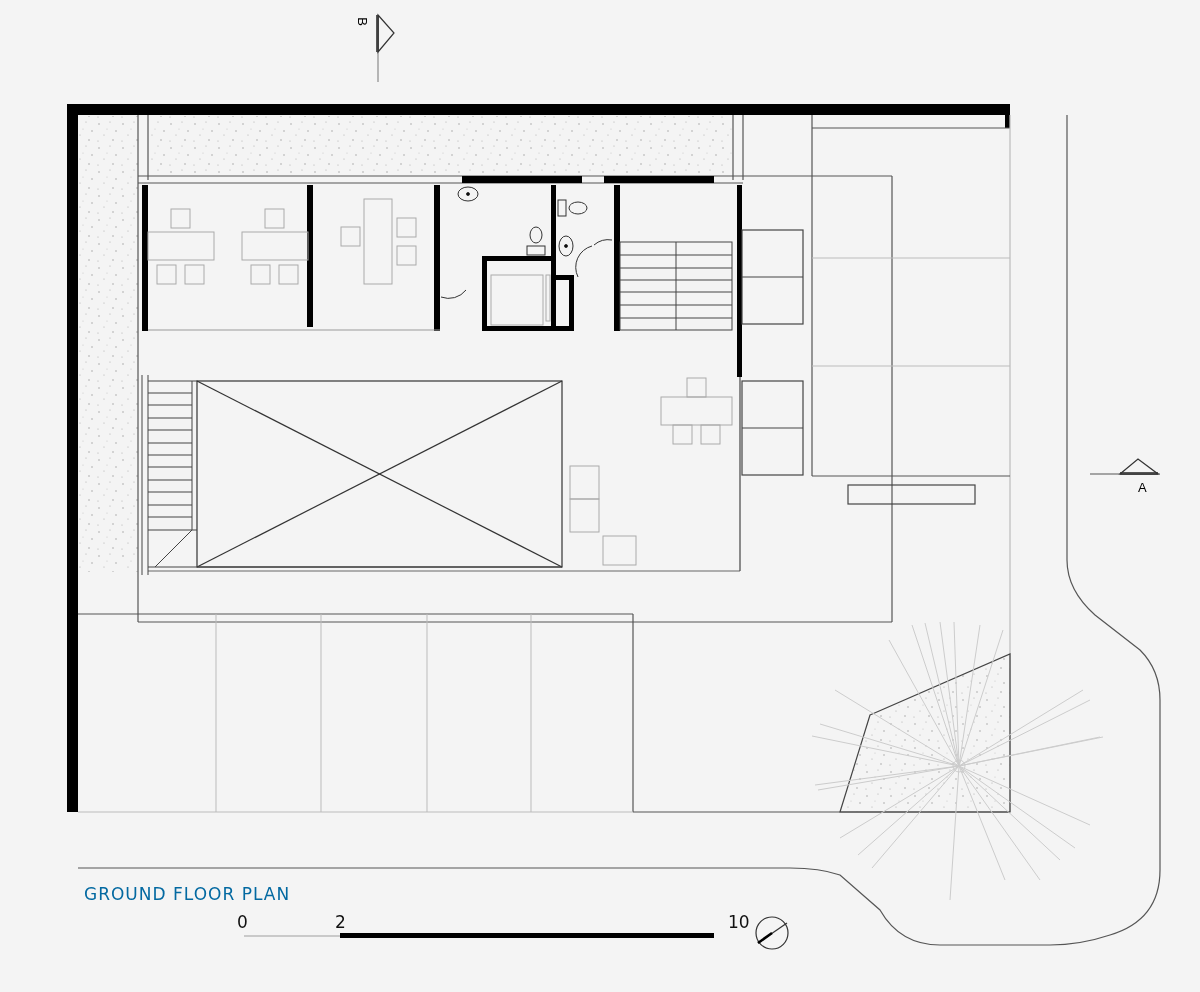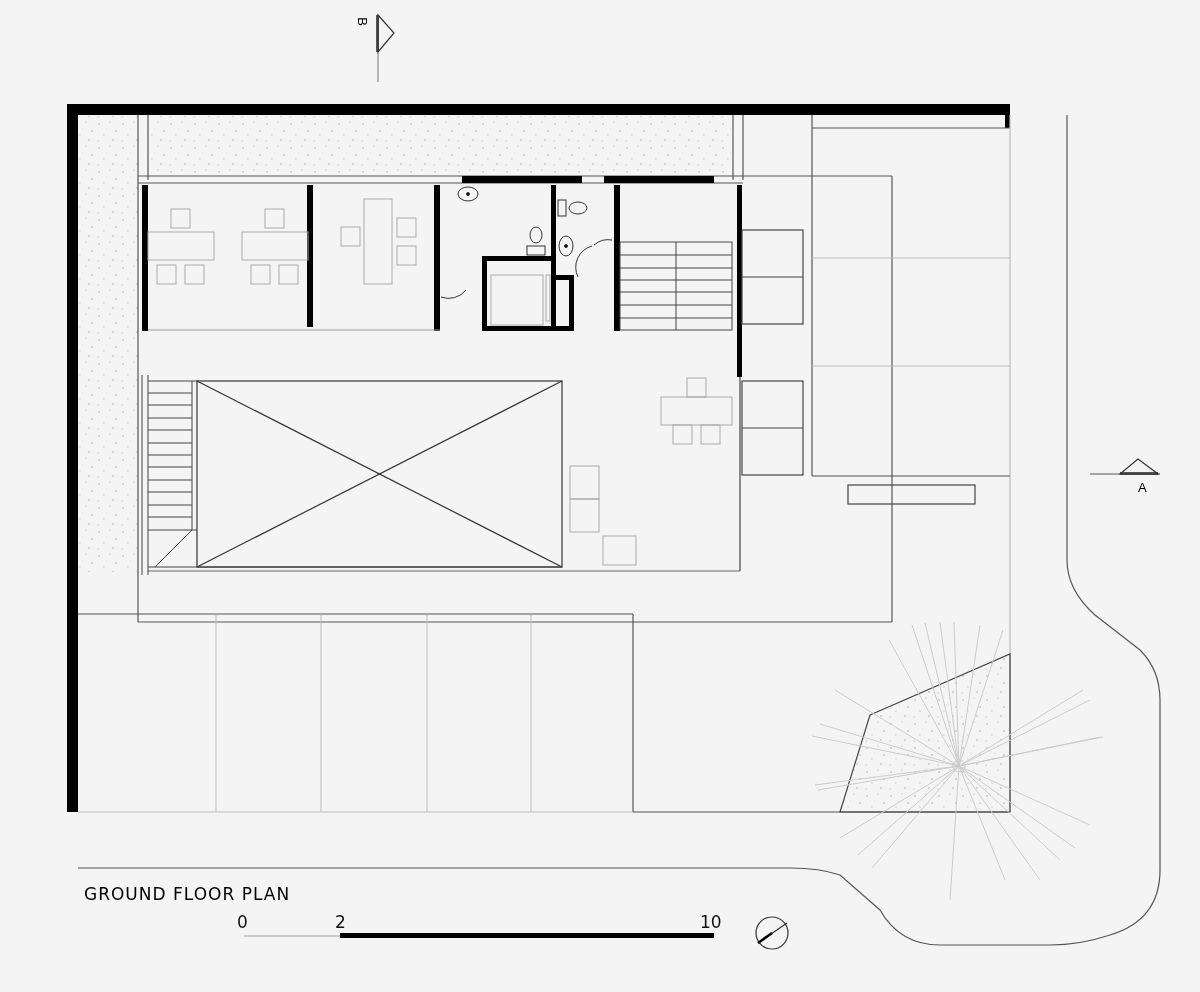--- a/index.html
+++ b/index.html
@@ -1,18 +1,18 @@
 <!DOCTYPE html>
 <html><head>
 <meta charset="utf-8">
 <style>
   html, body { margin:0; padding:0; background:#f4f4f4; }
   body { width:1200px; height:992px; position:relative; overflow:hidden; font-family:"Liberation Sans", sans-serif; }
   svg#plan { position:absolute; left:0; top:0; }
-  .label { position:absolute; color:#000000; font-family:"DejaVu Sans", sans-serif; letter-spacing:1px; }
+  .label { position:absolute; color:#0369a1; font-family:"DejaVu Sans", sans-serif; letter-spacing:1px; }
   #title { left:84px; top:884px; font-size:17px; }
   .tick { position:absolute; font-size:17px; color:#111; font-family:"DejaVu Sans", sans-serif; }
   #sec-b { position:absolute; left:358px; top:14px; font-size:13px; transform:rotate(90deg); }
   #sec-a { position:absolute; left:1138px; top:480px; font-size:13px; }
 </style>
 </head>
 <body>
 
 <svg id="plan" width="1200" height="992" viewBox="0 0 1200 992" xmlns="http://www.w3.org/2000/svg">
   <defs>
@@ -242,15 +242,15 @@
   <g>
     <circle cx="772" cy="933" r="16" fill="none" stroke="#333" stroke-width="1.2"></circle>
     <line x1="758" y1="943" x2="787" y2="923" stroke="#333" stroke-width="1.2"></line>
     <line x1="758" y1="943" x2="772" y2="933" stroke="#000" stroke-width="2.5"></line>
   </g>
 </svg>
 
 <div class="label" id="title">GROUND FLOOR PLAN</div>
 <div class="tick" style="left:237px; top:912px;">0</div>
 <div class="tick" style="left:335px; top:912px;">2</div>
-<div class="tick" style="left:700px; top:912px;">10</div>
+<div class="tick" style="left:728px; top:912px;">10</div>
 <div id="sec-b">B</div>
 <div id="sec-a">A</div>
 
 </body></html>

